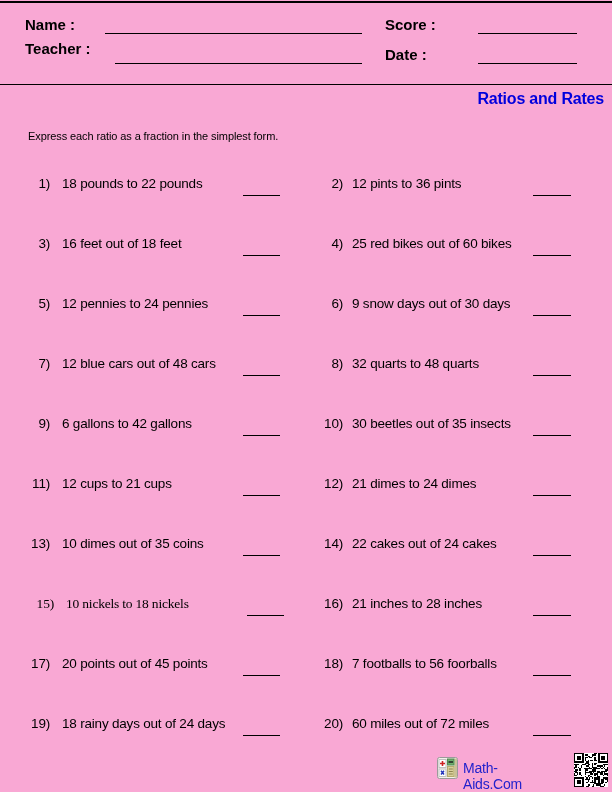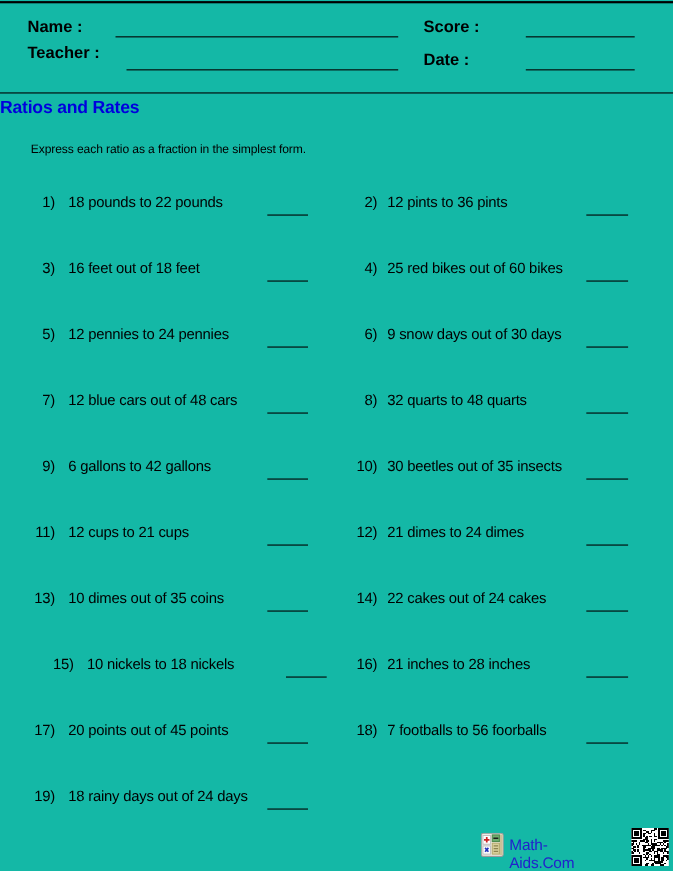--- a/index.html
+++ b/index.html
@@ -1,19 +1,19 @@
 <!DOCTYPE html>
 <html><head>
 <meta charset="utf-8">
 <style>
   html, body { margin:0; padding:0; background:#ffffff; }
   .page {
     position:relative;
     width:612px; height:792px;
-    background:#14b8a6;
+    background:#f9a8d4;
     font-family:"Liberation Sans", "DejaVu Sans", sans-serif;
     color:#000;
     overflow:hidden;
   }
   
   .top-rule { position:absolute; left:0; top:1px; width:612px; height:0; border-top:2px solid #000; }
   .hdr-label { position:absolute; font-size:15px; font-weight:bold; white-space:nowrap; }
   .hdr-blank { position:absolute; height:15px; border-bottom:1.6px solid #000; }
   .name-label    { left:25px;  top:16px; }
   .name-blank    { left:105px; top:18px; width:257px; }
@@ -21,21 +21,21 @@
   .score-blank   { left:478px; top:18px; width:99px; }
   .teacher-label { left:25px;  top:40px; }
   .teacher-blank { left:115px; top:48px; width:247px; }
   .date-label    { left:385px; top:46px; }
   .date-blank    { left:478px; top:48px; width:99px; }
   .hdr-sep { position:absolute; left:0; top:84px; width:612px; height:0; border-top:1px solid #000; }
 
   
   .title {
     position:absolute; left:0; top:90px; width:604px;
-    text-align:left; font-size:16px; font-weight:bold;
+    text-align:right; font-size:16px; font-weight:bold;
     letter-spacing:-0.2px;
   }
   .instruction {
     position:absolute; left:28px; top:130px;
     font-size:11px; letter-spacing:-0.1px;
   }
 
   
   .problems { position:absolute; left:0; top:0; width:612px; height:792px; }
   .problem { position:absolute; width:296px; height:42px; font-size:13.5px; letter-spacing:-0.2px; }
@@ -143,21 +143,21 @@
       <div class="problem col-left" style="top: 536px; left: 18px;">
       <span class="num">13)</span>
       <span class="text">10 dimes out of 35 coins</span>
       <span class="blank"></span>
     </div>
       <div class="problem col-right" style="top: 536px; left: 305px;">
       <span class="num">14)</span>
       <span class="text">22 cakes out of 24 cakes</span>
       <span class="blank"></span>
     </div>
-      <div class="problem col-left" style="top: 596px; left: 35px;">
+      <div class="problem col-left" style="top: 596px; left: 22px; font-family: Liberation Serif, serif;">
       <span class="num">15)</span>
       <span class="text">10 nickels to 18 nickels</span>
       <span class="blank"></span>
     </div>
       <div class="problem col-right" style="top: 596px; left: 305px;">
       <span class="num">16)</span>
       <span class="text">21 inches to 28 inches</span>
       <span class="blank"></span>
     </div>
       <div class="problem col-left" style="top: 656px; left: 18px;">
@@ -166,20 +166,25 @@
       <span class="blank"></span>
     </div>
       <div class="problem col-right" style="top: 656px; left: 305px;">
       <span class="num">18)</span>
       <span class="text">7 footballs to 56 foorballs</span>
       <span class="blank"></span>
     </div>
       <div class="problem col-left" style="top: 716px; left: 18px;">
       <span class="num">19)</span>
       <span class="text">18 rainy days out of 24 days</span>
+      <span class="blank"></span>
+    </div>
+      <div class="problem col-right" style="top: 716px; left: 305px;">
+      <span class="num">20)</span>
+      <span class="text">60 miles out of 72 miles</span>
       <span class="blank"></span>
     </div>
     </div>
 
   <div class="footer">
     <span class="calc-icon">
       <svg width="21" height="22" viewBox="0 0 21 22" xmlns="http://www.w3.org/2000/svg">
         <rect x="0.5" y="0.5" width="20" height="21" rx="2" fill="#f4f1ea" stroke="#9a9a9a"></rect>
         <rect x="17.5" y="1.5" width="2.5" height="19" fill="#c9c098"></rect>
         <rect x="2" y="2.5" width="7" height="8" fill="#ffffff" stroke="#c0c0c0"></rect>

